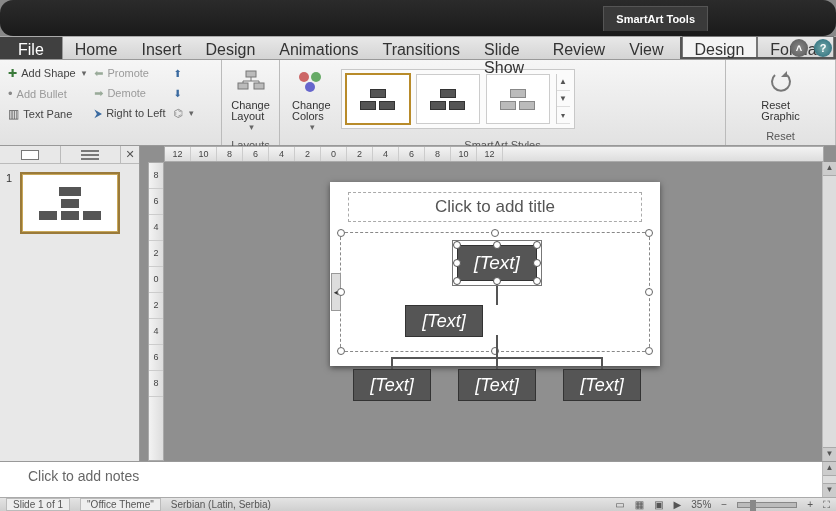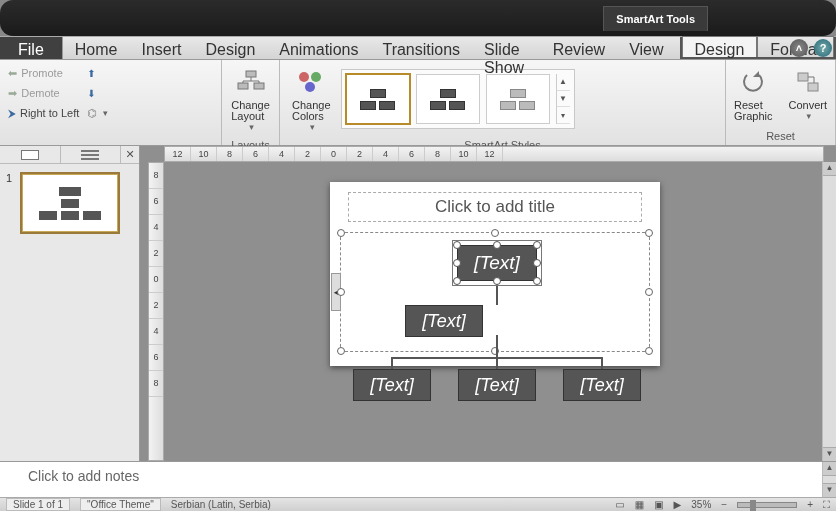--- a/index.html
+++ b/index.html
@@ -110,20 +110,34 @@
     <div class="round-btn">˄</div>
     <div class="round-btn" style="background:radial-gradient(#7aa,#267);">?</div>
   </div>
 </div>
 
 <div class="ribbon">
 
   <div class="group" style="width:222px;">
     <div class="group-body">
       <div class="cg-col">
+        <div class="btn-sm dd-arrow">
+            <span class="ico-plus"></span>
+            <span>Add Shape</span>
+          </div>
+        <div class="btn-sm disabled">
+            <span class="ico-bullet"></span>
+            <span>Add Bullet</span>
+          </div>
+        <div class="btn-sm">
+            <span class="ico-pane"></span>
+            <span>Text Pane</span>
+          </div>
+      </div>
+      <div class="cg-col">
         <div class="btn-sm disabled">
             <span style="color:#9a9;">⬅</span>
             <span>Promote</span>
           </div>
         <div class="btn-sm disabled">
             <span style="color:#9a9;">➡</span>
             <span>Demote</span>
           </div>
         <div class="btn-sm">
             <span class="ico-rtl"></span>
@@ -211,30 +225,20 @@
     <div class="group-body" style="justify-content:center;">
       <div class="btn-lg">
         <div class="ico">
             <svg width="28" height="26">
               <path d="M20 6 A9 9 0 1 1 8 6" stroke="#777" stroke-width="2" fill="none"></path>
               <path d="M20 2 L20 8 L14 8 Z" fill="#777"></path>
             </svg>
           </div>
         <span style="white-space:pre-line; line-height:11px;">Reset
 Graphic</span>
-      </div>
-      <div class="btn-lg dd-arrow">
-        <div class="ico">
-            <svg width="28" height="26">
-              <rect x="4" y="4" width="10" height="8" fill="#ccc" stroke="#888"></rect>
-              <rect x="14" y="14" width="10" height="8" fill="#ccc" stroke="#888"></rect>
-              <path d="M14 8 L20 8 L20 14" stroke="#777" fill="none"></path>
-            </svg>
-          </div>
-        <span style="white-space:pre-line; line-height:11px;">Convert</span>
       </div>
     </div>
     <div class="group-label">Reset</div>
   </div>
 </div>
 
 <div class="workspace">
   <div class="main-area">
 
     <div class="slide-panel">

